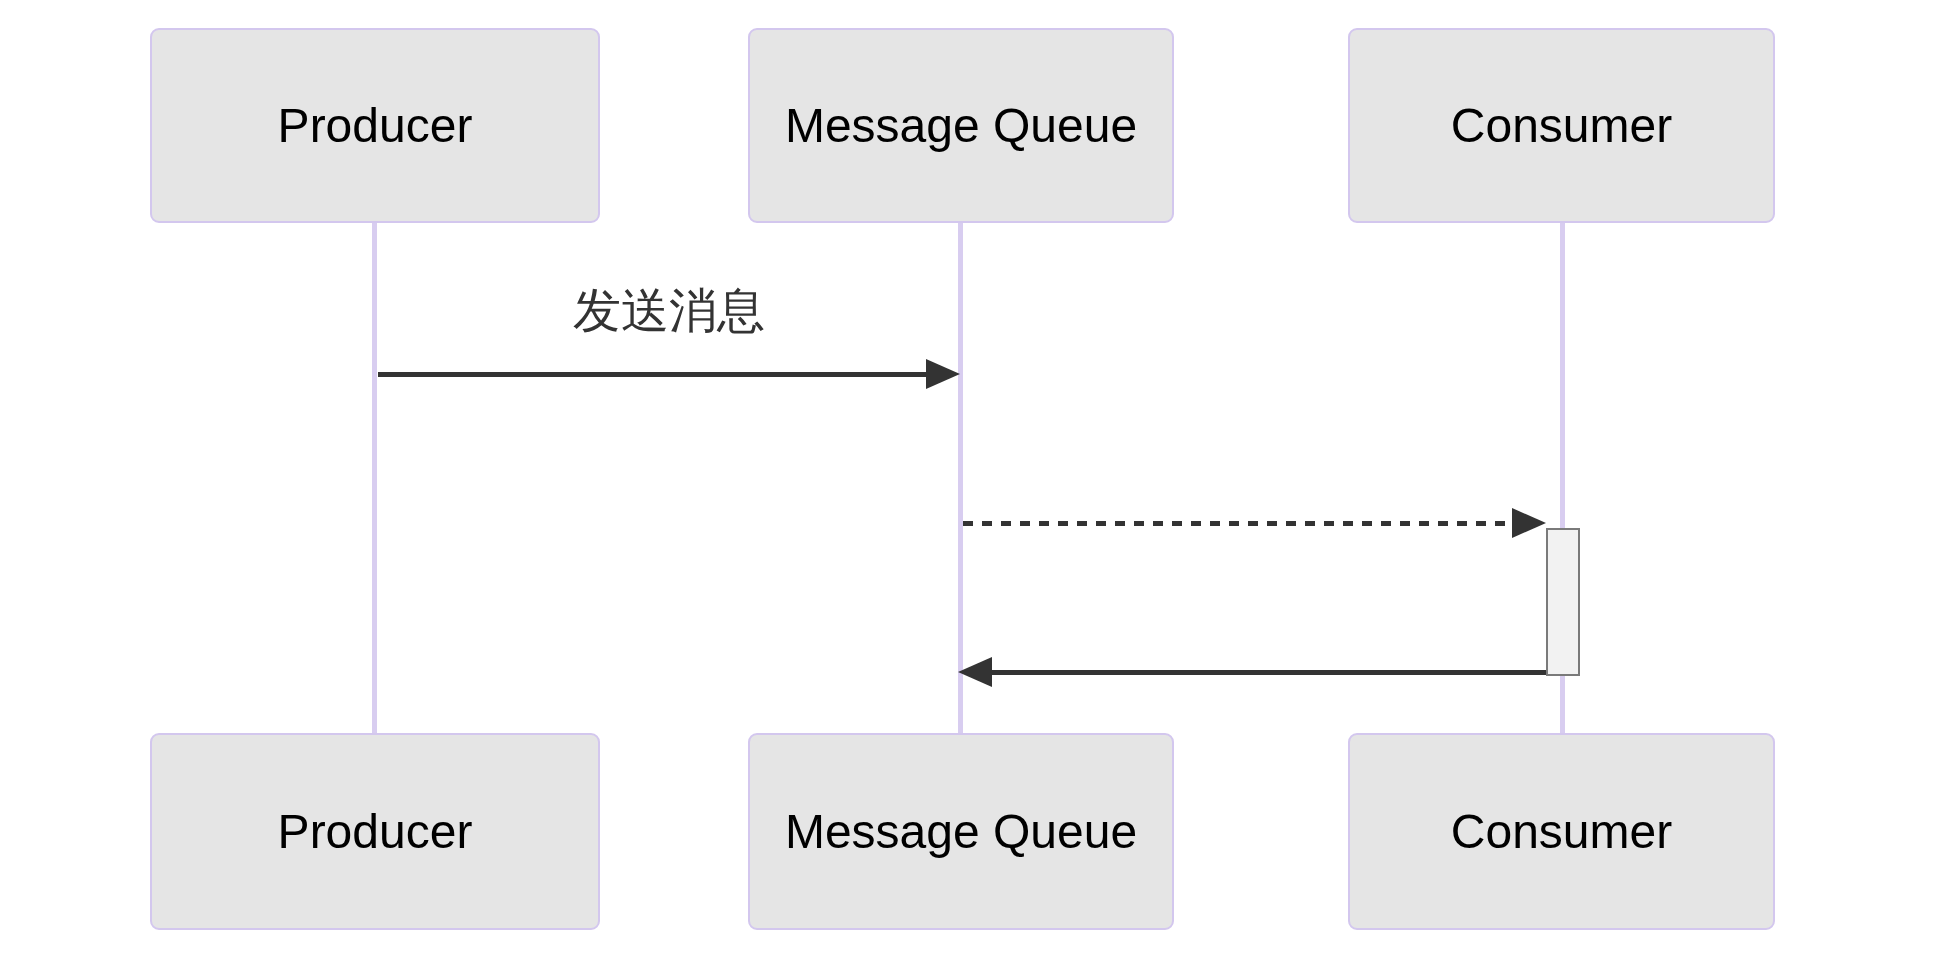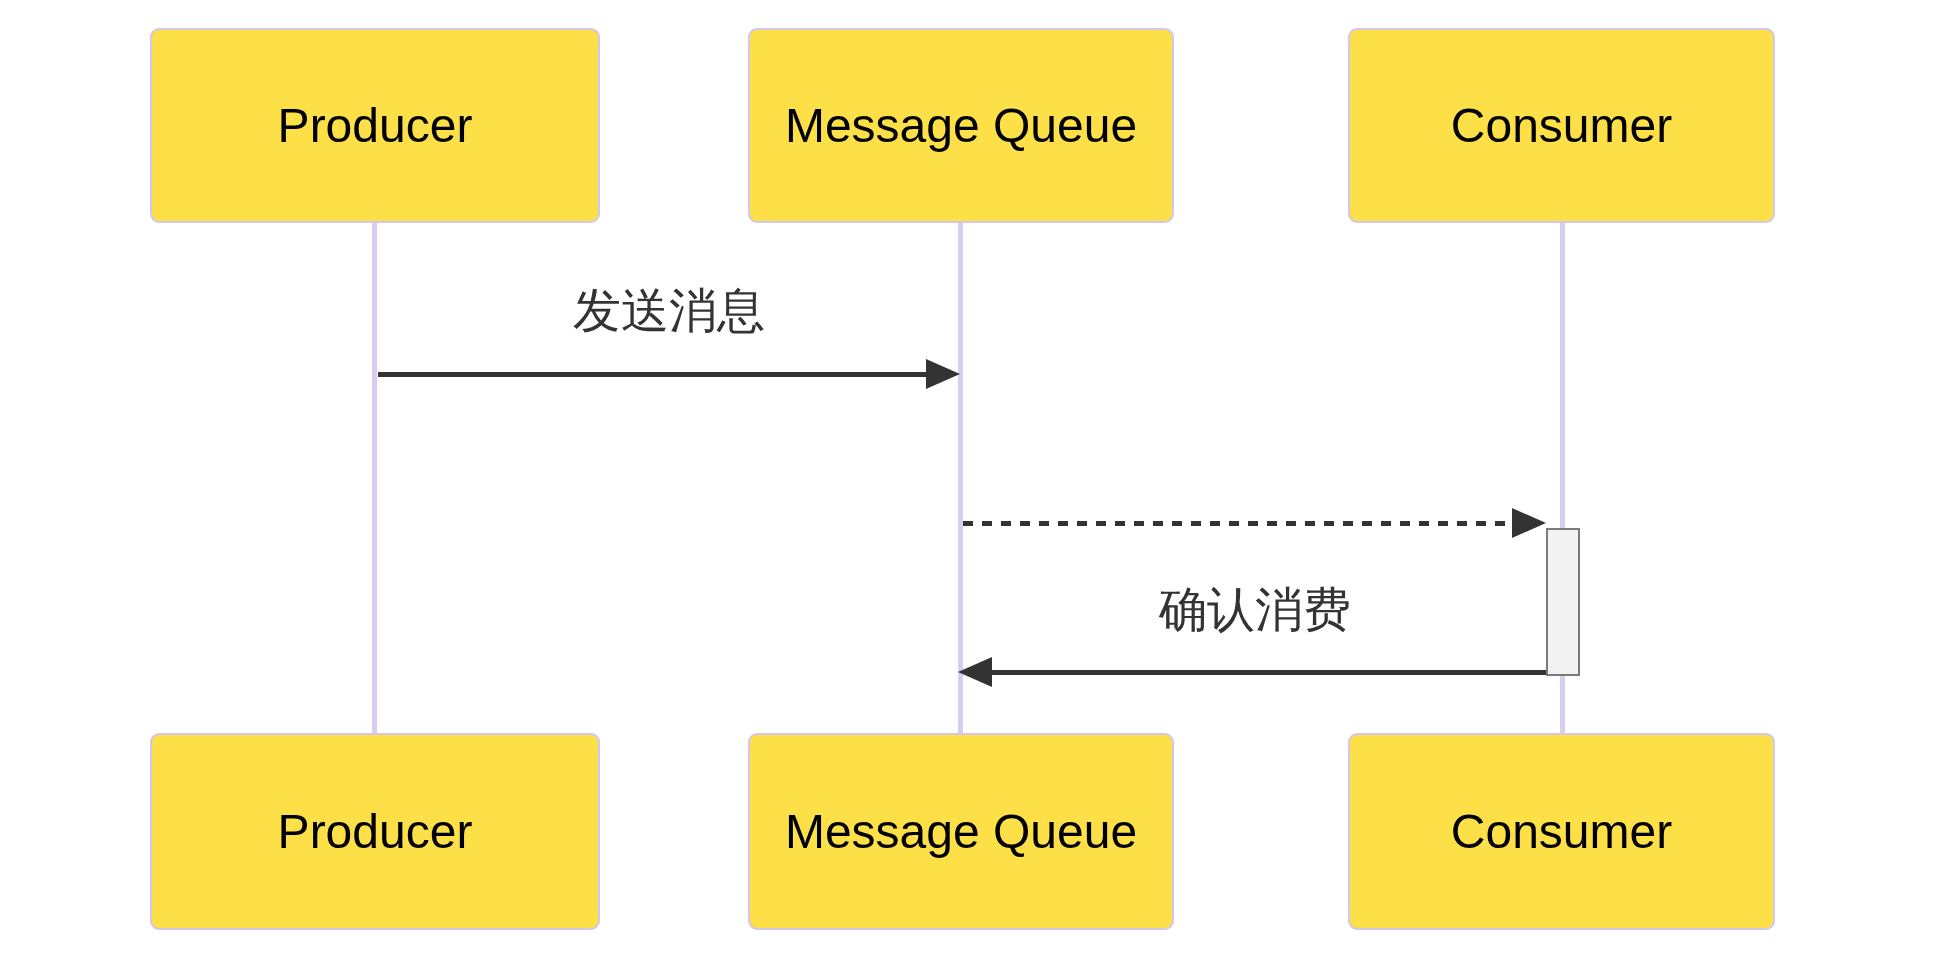--- a/index.html
+++ b/index.html
@@ -7,21 +7,21 @@
     position: relative;
     width: 1950px;
     height: 963px;
     background: #ffffff;
     font-family: "Liberation Sans", "DejaVu Sans", sans-serif;
     overflow: hidden;
   }
   .actor-box {
     position: absolute;
     box-sizing: border-box;
-    background: #fde047;
+    background: #e5e5e5;
     border: 2px solid #D3C7EE;
     border-radius: 9px;
     display: flex;
     align-items: center;
     justify-content: center;
     font-size: 48px;
     color: #000000;
     white-space: nowrap;
   }
   .lifeline {
@@ -90,17 +90,16 @@
 
   <div class="activation" style="left:1546px; top:528px; width:34px; height:148px;"></div>
 
   <div class="msg-label" style="left:669px; top:286px;">发送消息</div>
   <div class="msg-line-solid" style="left:378px; top:372px; width:548px;"></div>
   <div class="arrowhead-right" style="left:926px; top:359px;"></div>
 
   <div class="msg-line-dashed" style="left:963px; top:521px; width:549px;"></div>
   <div class="arrowhead-right" style="left:1512px; top:508px;"></div>
 
-  <div class="msg-label" style="left:1255px; top:585px;">确认消费</div>
   <div class="msg-line-solid" style="left:990px; top:670px; width:556px;"></div>
   <div class="arrowhead-left" style="left:958px; top:657px;"></div>
 
 </div>
 
 </body></html>

